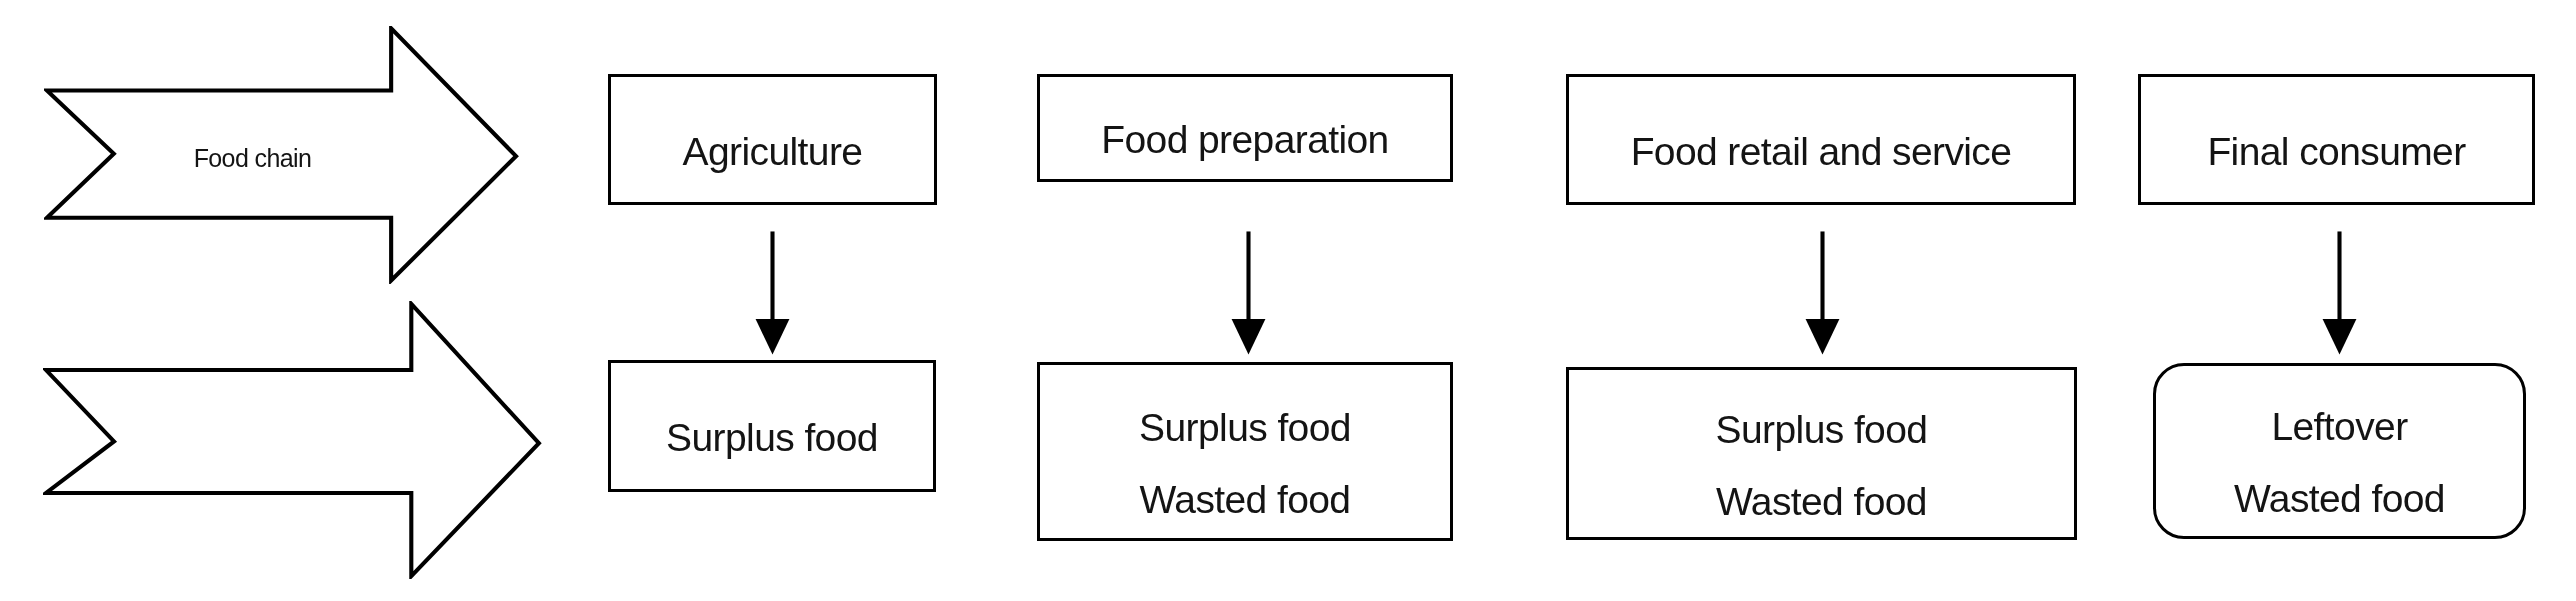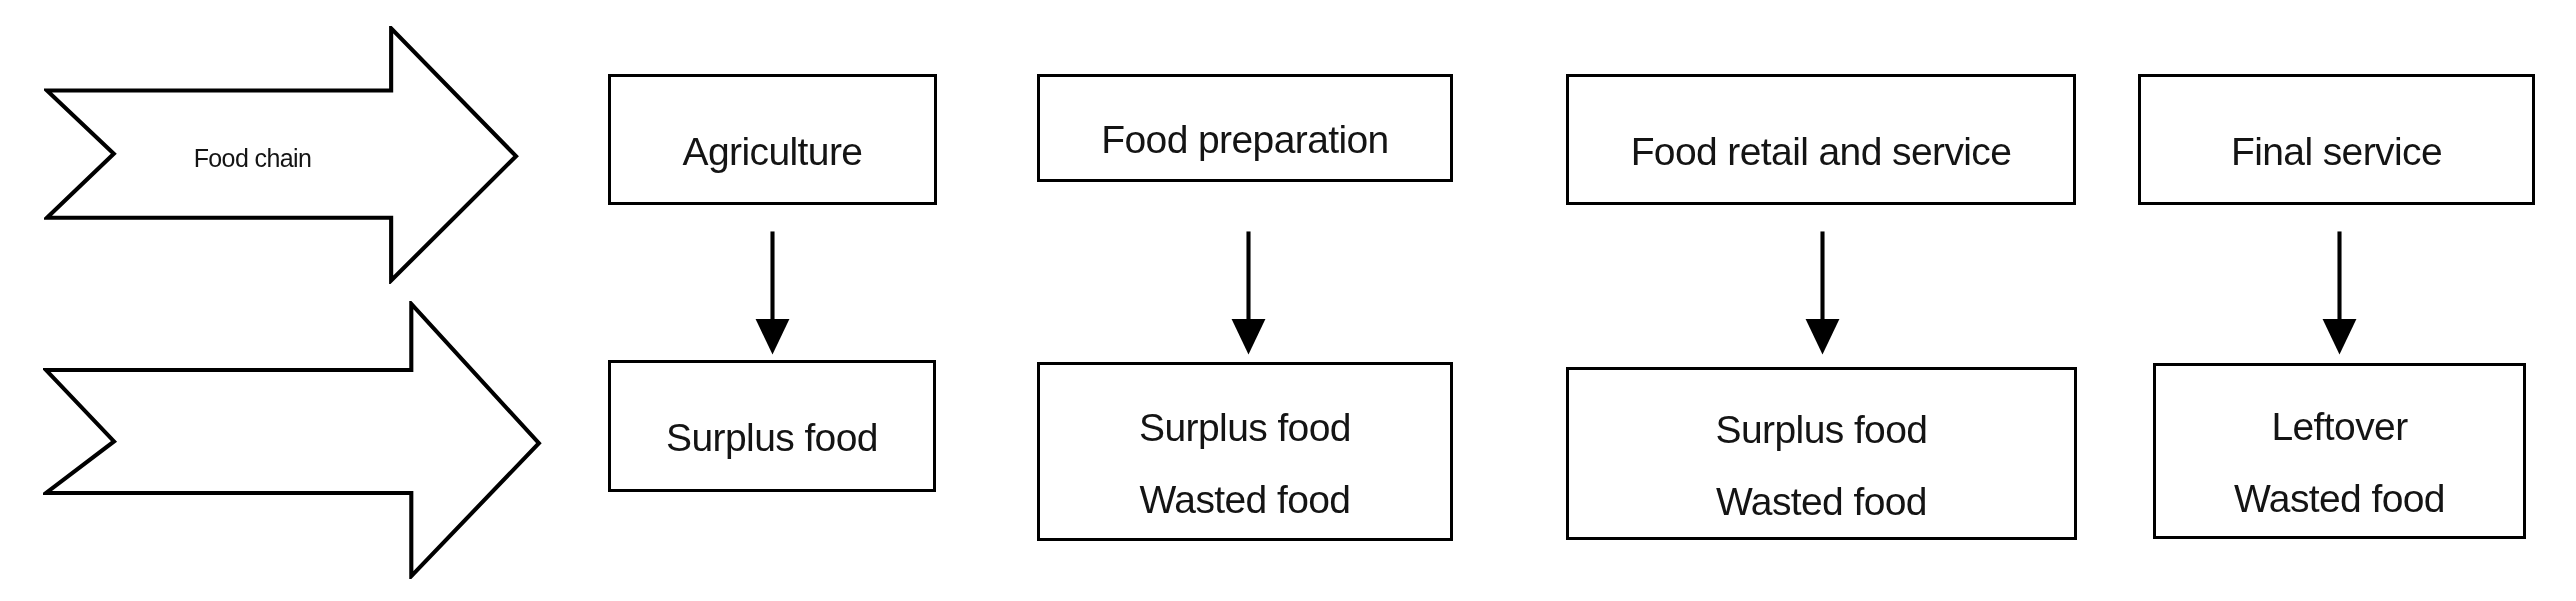--- a/index.html
+++ b/index.html
@@ -100,27 +100,27 @@
       <line x1="30" y1="2" x2="30" y2="158" stroke="#000000" stroke-width="7"></line>
       <polygon points="1,152 59,152 30,213" fill="#000000"></polygon>
     </svg>
   </div>
   <div class="box two-line" style="left:1566px; top:367px; width:511px; height:173px;">
     <div>Surplus food</div>
     <div>Wasted food</div>
   </div>
 
   <div class="box" style="left:2138px; top:74px; width:397px; height:131px;">
-    <div>Final service</div>
+    <div>Final consumer</div>
   </div>
   <div class="down-arrow" style="left:2322px; top:230px;">
     <svg width="35" height="126" viewBox="0 0 60 215">
       <line x1="30" y1="2" x2="30" y2="158" stroke="#000000" stroke-width="7"></line>
       <polygon points="1,152 59,152 30,213" fill="#000000"></polygon>
     </svg>
   </div>
-  <div class="box two-line" style="left:2153px; top:363px; width:373px; height:176px;">
+  <div class="box two-line" style="left:2153px; top:363px; width:373px; height:176px;border-radius:31px;">
     <div>Leftover</div>
     <div>Wasted food</div>
   </div>
 
 </div>
 
 
 </body></html>

